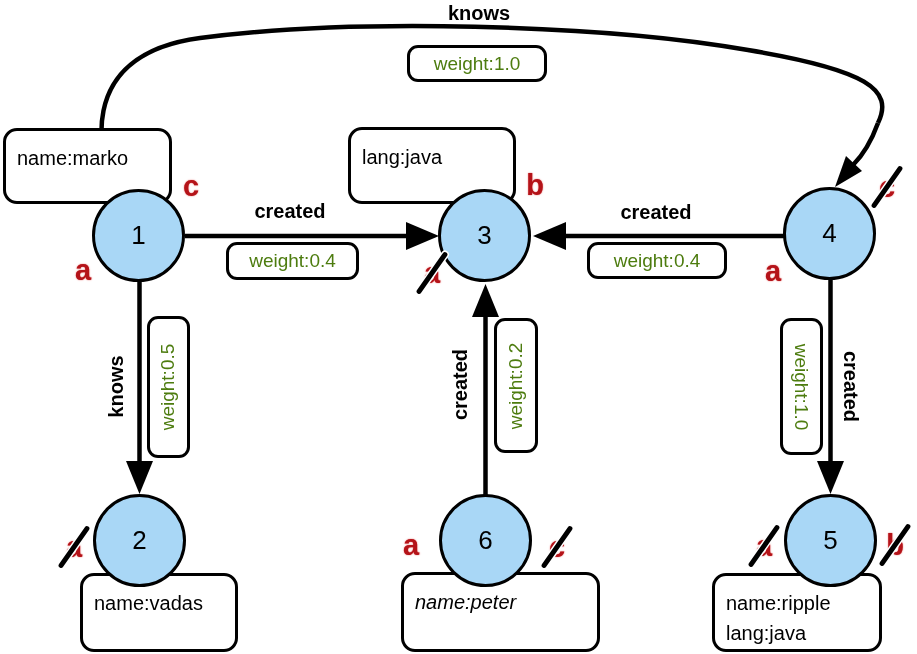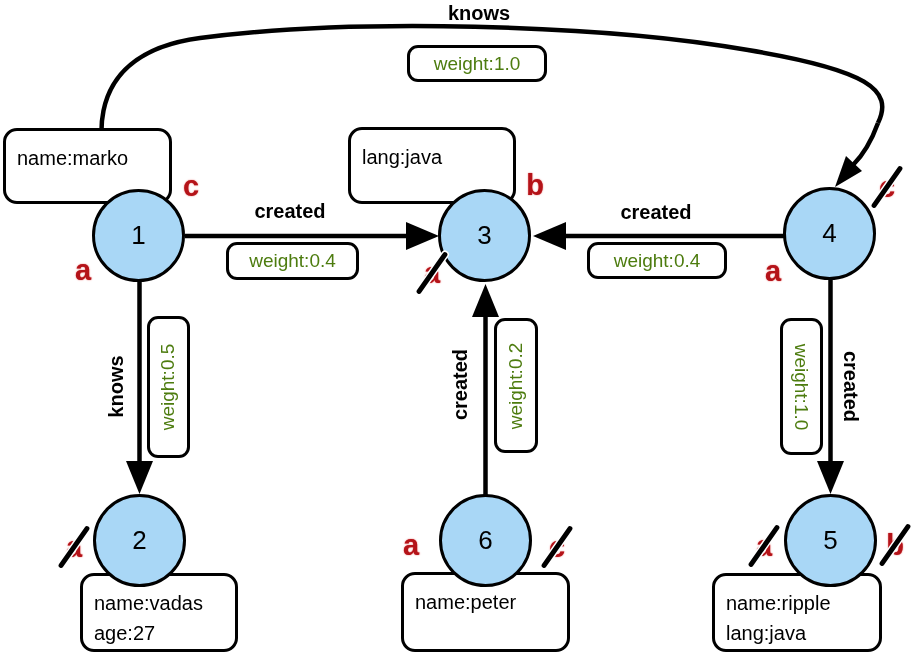--- a/index.html
+++ b/index.html
@@ -86,23 +86,22 @@
   </svg>
 
   <div class="propbox" style="left:3px;top:128px;width:169px;height:76px;">
     <div>name:marko</div>
   </div>
   <div class="propbox" style="left:348px;top:127px;width:168px;height:77px;">
     <div>lang:java</div>
   </div>
   <div class="propbox" style="left:56px;top:573px;width:158px;height:79px;margin-left:24px;">
     <div>name:vadas</div>
-    <div>age:27</div>
   </div>
-  <div class="propbox" style="left:401px;top:572px;width:169px;height:80px;">
+  <div class="propbox" style="left:401px;top:572px;width:199px;height:80px;font-style:italic;">
     <div>name:peter</div>
   </div>
   <div class="propbox" style="left:712px;top:573px;width:170px;height:79px;">
     <div>name:ripple</div>
     <div>lang:java</div>
   </div>
 
   <div class="wbox" style="left:226px;top:242px;width:133px;height:38px;">
     <span>weight:0.4</span>
   </div>

